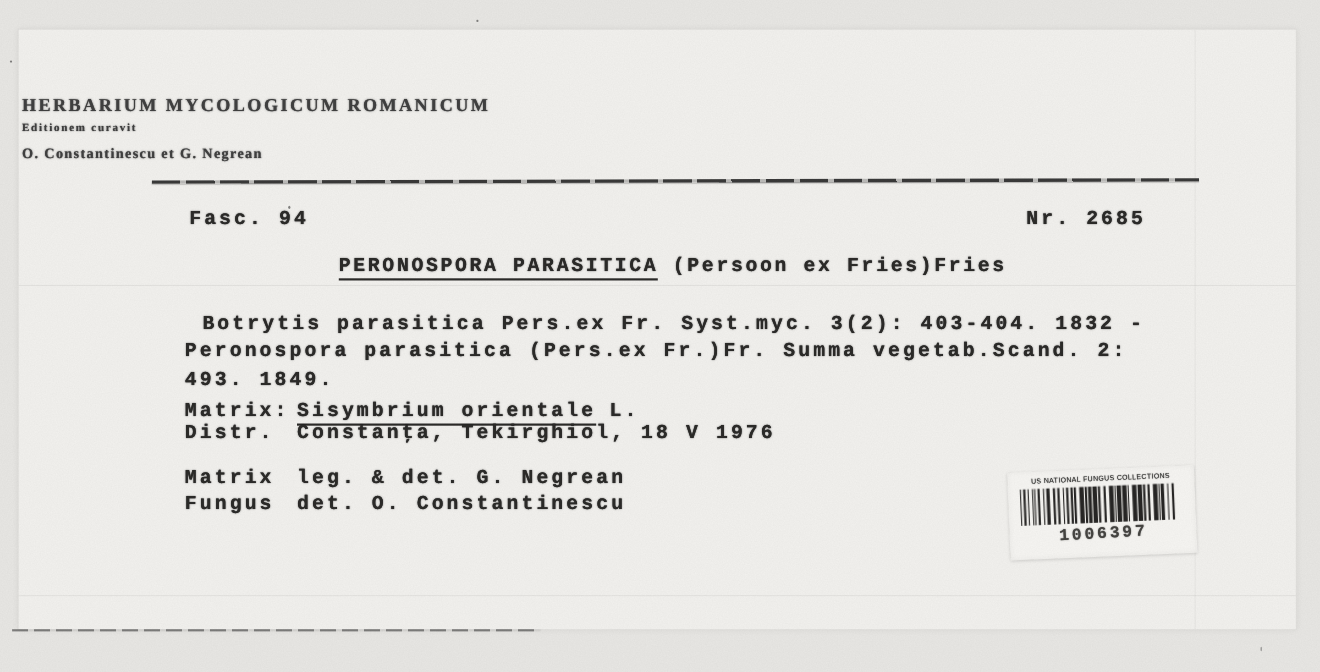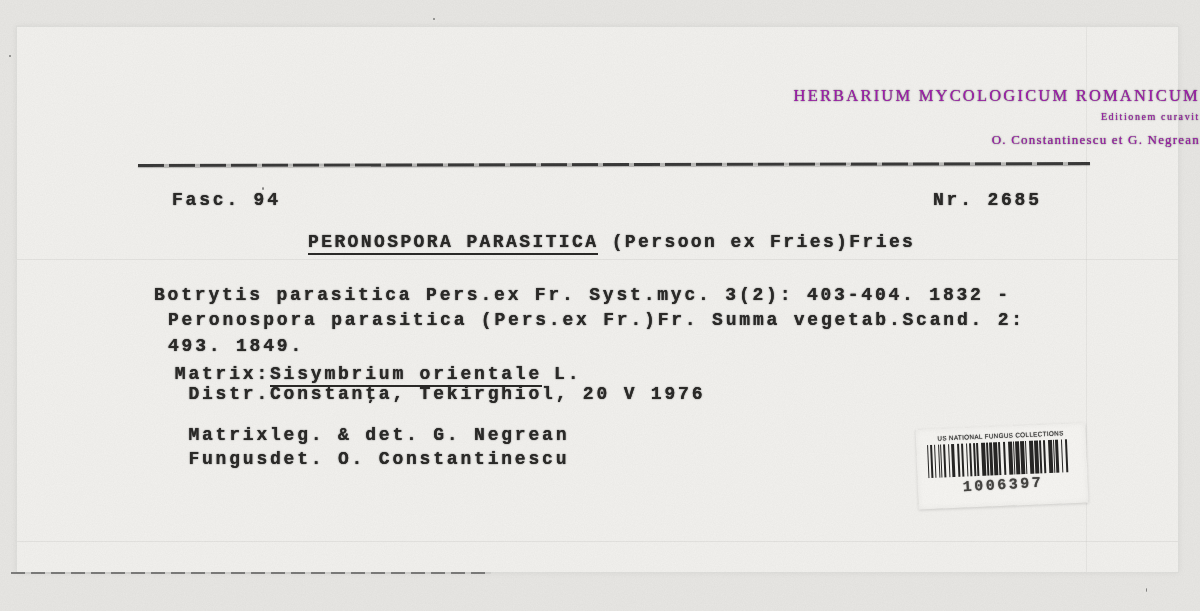--- a/index.html
+++ b/index.html
@@ -16,43 +16,43 @@
   }
   
   .crease-h{position:absolute;left:0;width:100%;height:1px;background:rgba(0,0,0,0.055);}
   .crease-v{position:absolute;top:0;height:100%;width:1px;background:rgba(0,0,0,0.045);}
   .bottom-dash{
     position:absolute;left:-6px;bottom:-2px;width:480px;height:2px;
     background:repeating-linear-gradient(90deg,rgba(40,40,40,0.55) 0 14px,rgba(40,40,40,0.08) 14px 20px);
   }
   
   .hdr{
-    position:absolute;left:20px;width:1180px;text-align:right;
-    font-family:"Liberation Serif","DejaVu Serif",serif;font-weight:normal;color:#a21caf;
+    position:absolute;left:20px;width:1180px;text-align:left;
+    font-family:"Liberation Serif","DejaVu Serif",serif;font-weight:bold;color:#404040;
     text-shadow:0 0 1px rgba(30,30,30,0.75),0 0 2.5px rgba(30,30,30,0.28);
   }
   .hdr1{top:86px;font-size:16.5px;letter-spacing:2.2px;}
   .hdr2{top:111px;font-size:10px;letter-spacing:1.6px;}
   .hdr3{top:132px;font-size:13px;letter-spacing:1.2px;}
   .rule{
     position:absolute;left:138px;top:163px;width:952px;height:3px;
     background:repeating-linear-gradient(90deg,rgba(25,25,25,0.85) 0 26px,rgba(25,25,25,0.25) 26px 31px);
     box-shadow:0 1px 1px rgba(0,0,0,0.25);
     transform:rotate(-0.12deg);
   }
   
   .tw{
     position:absolute;font-weight:bold;color:#2b2a28;font-size:18px;letter-spacing:2.8px;
     text-shadow:0 0 0.7px rgba(25,25,25,0.9),0 0 2px rgba(25,25,25,0.35);
     white-space:nowrap;
   }
   .title{left:308px;top:232px;letter-spacing:2.4px;}
   .u{border-bottom:2.5px solid #2b2a28;padding-bottom:1px;}
   .row{display:flex;}
-  .lab{flex:0 0 102px;text-align:right;}
+  .lab{flex:0 0 102px;}
   .auth{margin-left:12px;}
   
   .sticker{
     position:absolute;left:917px;top:426px;width:170px;height:80px;
     background:#f6f5f2;transform:rotate(-2.4deg);
     box-shadow:0 1px 3px rgba(0,0,0,0.14),inset 0 0 6px rgba(0,0,0,0.05);
     display:flex;flex-direction:column;align-items:center;justify-content:flex-start;
     padding-top:6px;box-sizing:border-box;
   }
   .sticker-label{
@@ -86,32 +86,32 @@
   <div class="hdr hdr1">HERBARIUM MYCOLOGICUM ROMANICUM</div>
   <div class="hdr hdr2">Editionem curavit</div>
   <div class="hdr hdr3">O. Constantinescu et G. Negrean</div>
   <div class="rule"></div>
 
   <div class="tw" style="left:172px;top:190px">Fasc. 94</div>
   <div class="tw" style="left:933px;top:190px">Nr. 2685</div>
 
   <div class="tw title"><span class="u">PERONOSPORA PARASITICA</span><span> (Persoon ex Fries)Fries</span></div>
 
-  <div class="tw" style="left:154px;top:285px">Botrytis parasitica Pers.ex Fr. Syst.myc. 3(2): 403-404. 1832 -</div>
+  <div class="tw" style="left:184px;top:285px">Botrytis parasitica Pers.ex Fr. Syst.myc. 3(2): 403-404. 1832 -</div>
   <div class="tw" style="left:168px;top:310px">Peronospora parasitica (Pers.ex Fr.)Fr. Summa vegetab.Scand. 2:</div>
   <div class="tw" style="left:168px;top:336px">493. 1849.</div>
 
   <div class="tw row" style="left:168px;top:364px">
     <span class="lab">Matrix:</span>
     <span class="u">Sisymbrium orientale</span>
     <span class="auth">L.</span>
   </div>
   <div class="tw row" style="left:168px;top:384px">
     <span class="lab">Distr.</span>
-    <span>Constanţa, Tekirghiol, 20 V 1976</span>
+    <span>Constanţa, Tekirghiol, 18 V 1976</span>
   </div>
   <div class="tw row" style="left:168px;top:425px">
     <span class="lab">Matrix</span>
     <span>leg. &amp; det. G. Negrean</span>
   </div>
   <div class="tw row" style="left:168px;top:449px">
     <span class="lab">Fungus</span>
     <span>det. O. Constantinescu</span>
   </div>
 

